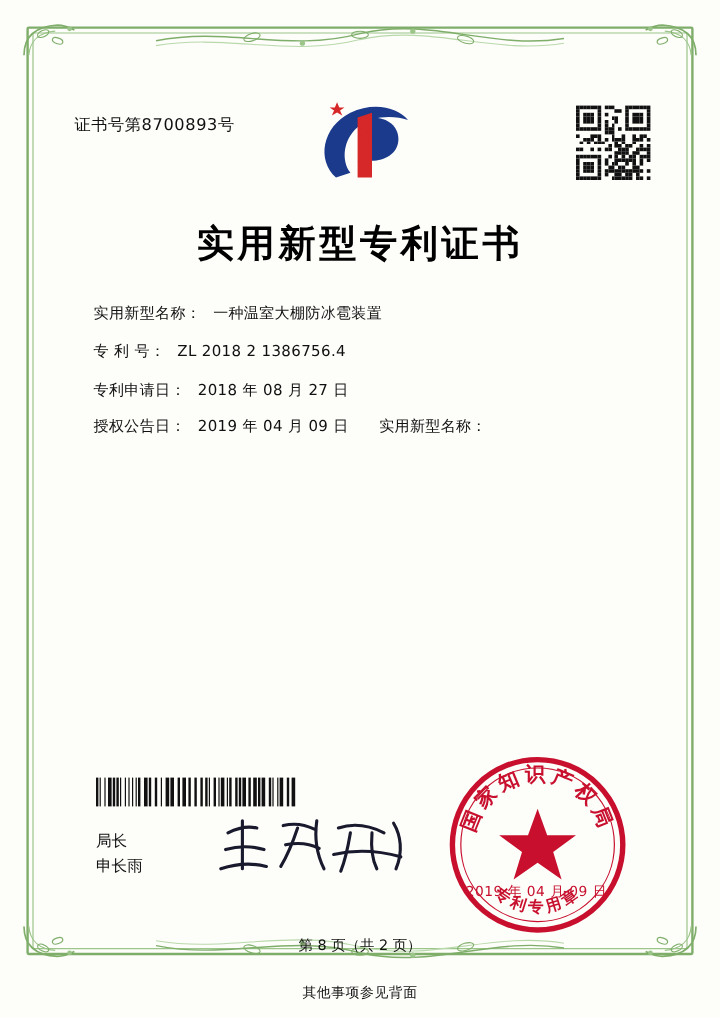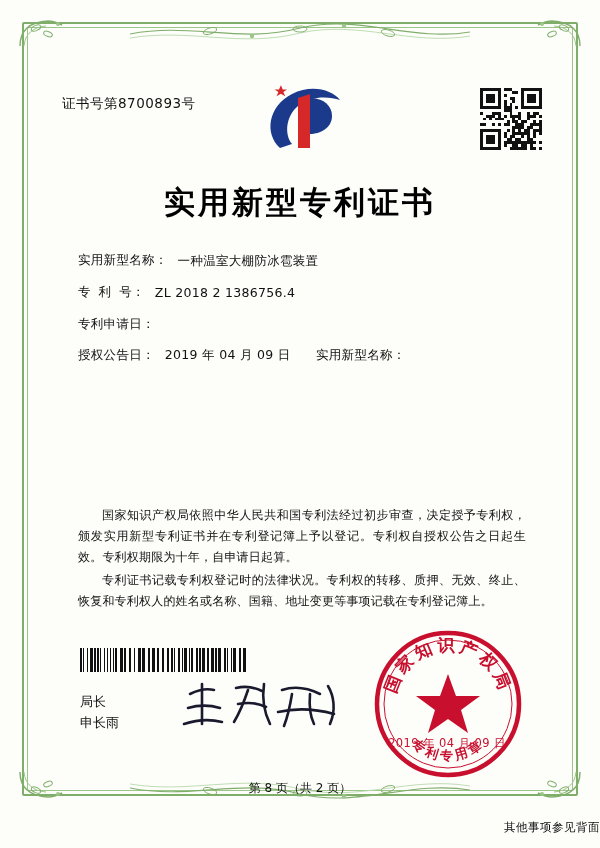--- a/index.html
+++ b/index.html
@@ -129,21 +129,20 @@
     align-items: flex-start;
     margin-bottom: 13px;
     font-size: 12.5px;
     line-height: 1.5;
     color: #111;
   }
   .field-label {
     flex: 0 0 auto;
     white-space: nowrap;
     letter-spacing: 0.3px;
-    font-family: Liberation Mono, monospace;
   }
   .field-value {
     margin-left: 10px;
     flex: 1 1 auto;
     letter-spacing: 0.3px;
   }
   .field-value .cont {
     display: block;
   }
 
@@ -234,21 +233,21 @@
     top: 780px;
     text-align: center;
     font-size: 12px;
     color: #111;
   }
   .footnote {
     position: absolute;
     left: 0;
     right: 0;
     top: 820px;
-    text-align: right;
+    text-align: center;
     font-size: 11.5px;
     color: #111;
     letter-spacing: 0.5px;
   }
 </style>
 </head>
 <body>
 
 <div class="page">
 
@@ -784,40 +783,37 @@
     </div>
 
 
     <div class="field-row">
       <span class="field-label">专 利 号：</span>
       <span class="field-value">ZL 2018 2 1386756.4</span>
     </div>
 
     <div class="field-row">
       <span class="field-label">专利申请日：</span>
+      <span class="field-value">2018 年 08 月 27 日</span>
     </div>
 
 
 
     <div class="two-col">
       <span class="col-a">
         <span class="field-label">授权公告日：</span>
         <span class="field-value">2019 年 04 月 09 日</span>
       </span>
       <span class="col-b">
         <span class="field-label">实用新型名称：</span>
       </span>
     </div>
 
   </div>
 
-  <div class="paras">
-    <p>国家知识产权局依照中华人民共和国专利法经过初步审查，决定授予专利权，颁发实用新型专利证书并在专利登记簿上予以登记。专利权自授权公告之日起生效。专利权期限为十年，自申请日起算。</p>
-    <p>专利证书记载专利权登记时的法律状况。专利权的转移、质押、无效、终止、恢复和专利权人的姓名或名称、国籍、地址变更等事项记载在专利登记簿上。</p>
-  </div>
 
   <div class="barcode" id="barcode">
       <i style="width: 2px;"></i>
       <i style="width: 1px; background: transparent;"></i>
       <i style="width: 1px;"></i>
       <i style="width: 3px; background: transparent;"></i>
       <i style="width: 1px;"></i>
       <i style="width: 2px; background: transparent;"></i>
       <i style="width: 3px;"></i>
       <i style="width: 1px; background: transparent;"></i>

